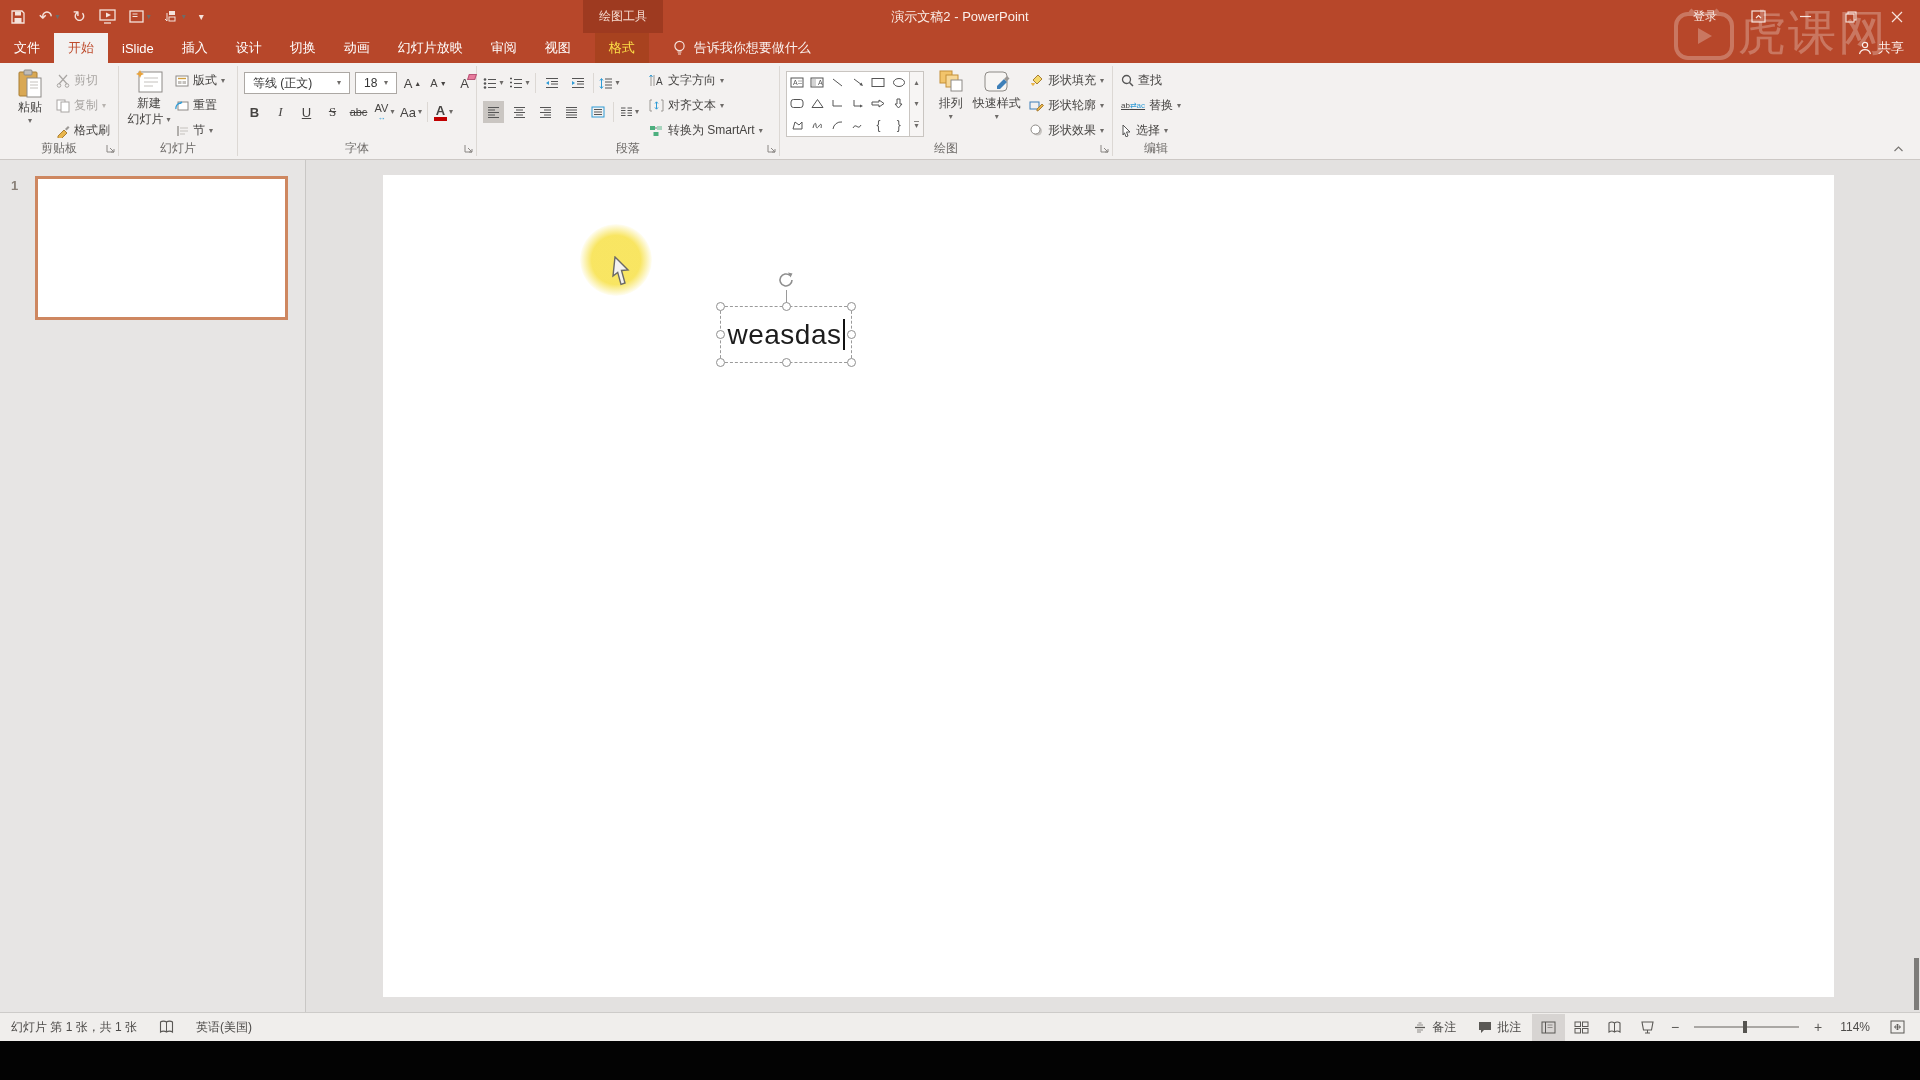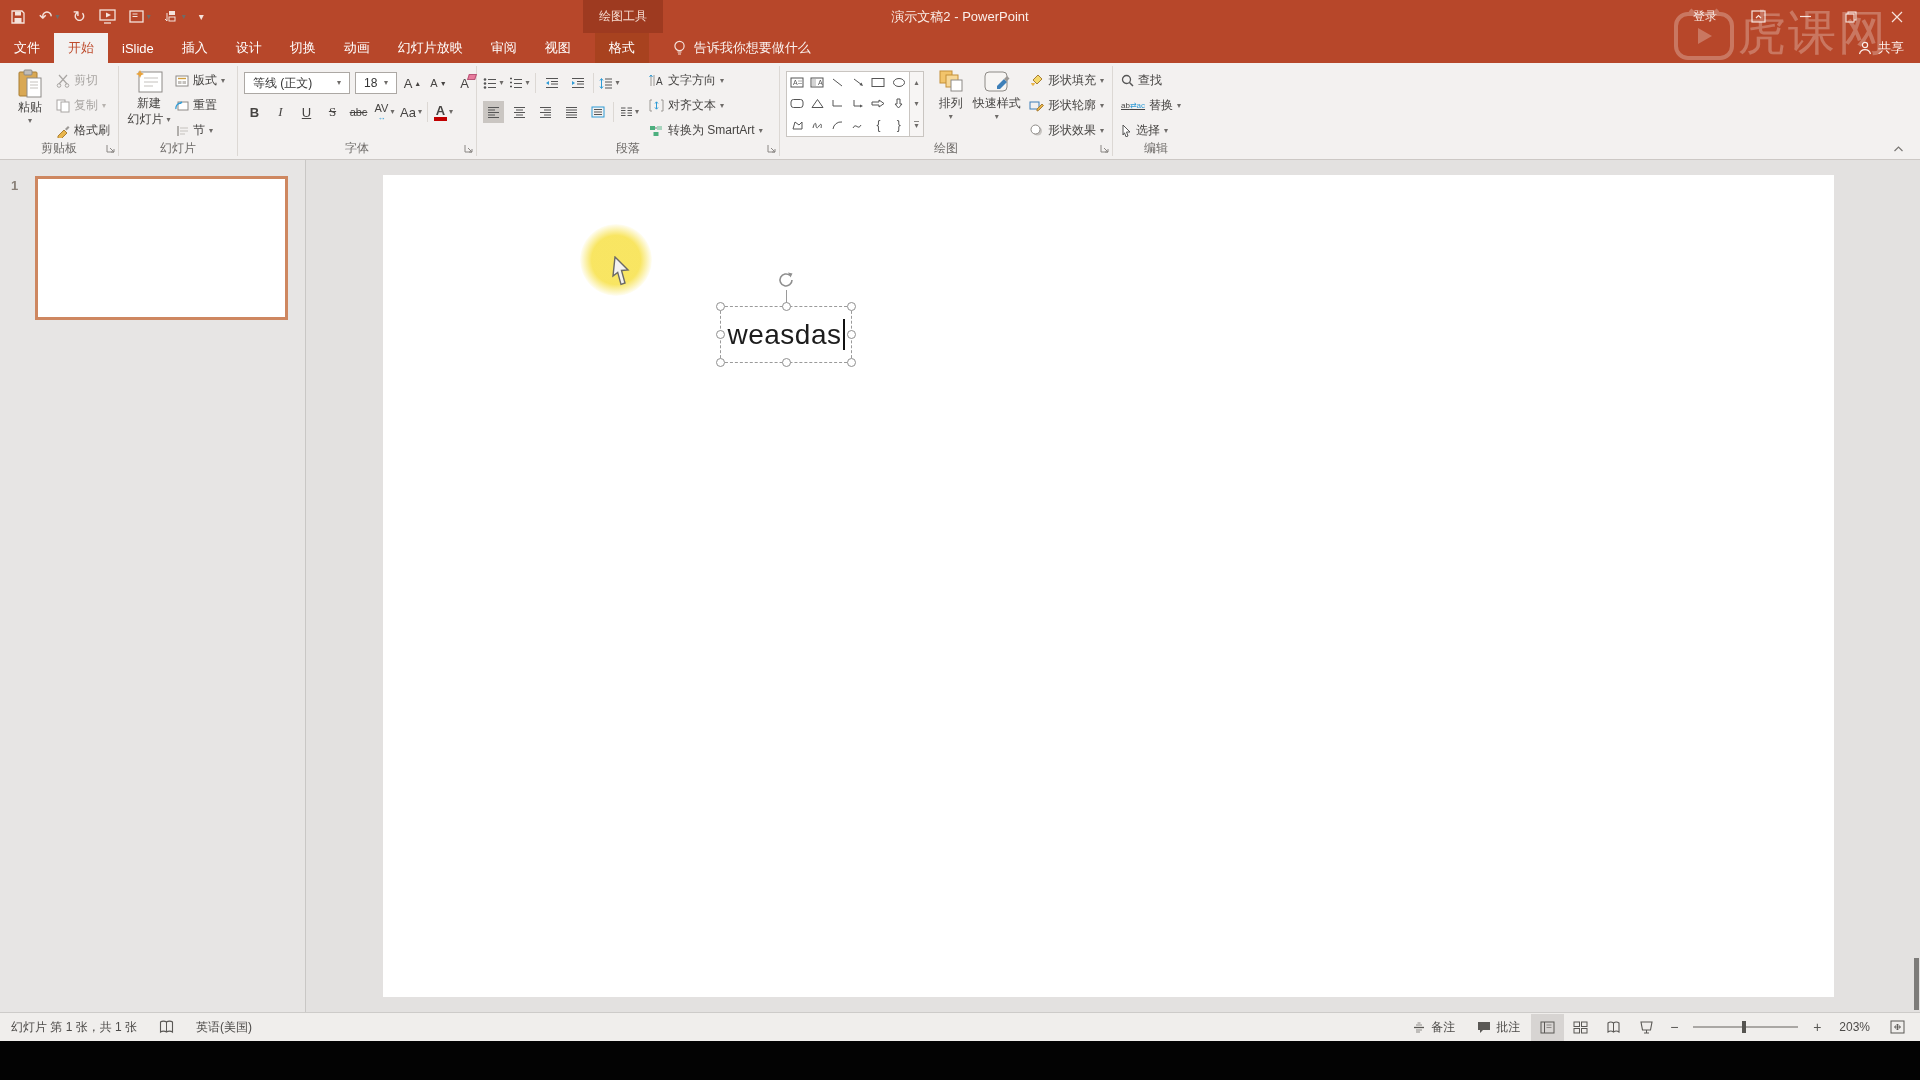--- a/index.html
+++ b/index.html
@@ -18,21 +18,21 @@
   .wc { padding:0 17px; height:33px; display:flex; align-items:center; font-size:12px; color:#F6E3DC; }
   .watermark { position:absolute; left:1674px; top:0px; height:66px; display:flex; align-items:center; gap:4px;
                opacity:.26; color:#fff; z-index:60; pointer-events:none; }
   .wm-text { font-size:48px; font-weight:normal; letter-spacing:2px; }
 
   
   .tabrow { position:absolute; left:0; top:33px; width:100%; height:30px; background:#B7472A; display:flex;
             align-items:stretch; color:#fff; font-size:13px; }
   .tab { display:flex; align-items:center; padding:0 14px; white-space:nowrap; }
   .tab.active { background:#F3F1F0; color:#BE4B2C; }
-  .tab.contextual { background:#A8421F; margin-left:10px; color:#ffffff; }
+  .tab.contextual { background:#A8421F; margin-left:10px; color:#fde047; }
   .tellme { display:flex; align-items:center; gap:8px; margin-left:24px; color:rgba(255,255,255,.92); }
   .share { margin-left:auto; display:flex; align-items:center; gap:6px; padding-right:16px; color:#FBEFEA; }
 
   
   .ribbon { position:absolute; left:0; top:63px; width:100%; height:97px; background:#F3F1F0;
             border-bottom:1px solid #CCC8C5; display:flex; font-size:12px; color:#464442; }
   .rgroup { position:relative; display:flex; align-items:flex-start; padding:4px 6px 17px 6px; }
   .rsep { width:1px; background:#DCD8D4; margin:3px 0; }
   .glabel { position:absolute; bottom:2px; left:0; right:0; text-align:center; font-size:12px; color:#6E6B68; }
   .launcher { position:absolute; right:3px; bottom:3px; }
@@ -731,21 +731,21 @@
       <svg width="15" height="13" viewBox="0 0 15 13">
           <path d="M2 1h11l-1.5 8h-8z" fill="none" stroke="#5A5855" stroke-width="1.1"></path>
           <path d="M7.5 9v3M5 12h5" stroke="#5A5855"></path>
         </svg>
     </span>
     <span class="vbtn" style="width:22px;font-size:14px;color:#5A5855;">−</span>
     <span class="ztrack">
       <span class="zthumb"></span>
     </span>
     <span class="vbtn" style="width:22px;font-size:14px;color:#5A5855;">+</span>
-    <span class="sb-item">203%</span>
+    <span class="sb-item">114%</span>
     <span class="vbtn" style="margin-right:6px;">
       <svg width="15" height="14" viewBox="0 0 15 14">
           <rect x="1" y="1" width="13" height="12" fill="none" stroke="#5A5855"></rect>
           <path d="M7.5 4v6M4.5 7h6M7.5 4l-1.3 1.5M7.5 4l1.3 1.5M7.5 10l-1.3-1.5M7.5 10l1.3-1.5M4.5 7L6 5.7M4.5 7L6 8.3M10.5 7L9 5.7M10.5 7L9 8.3" stroke="#5A5855" stroke-width=".9" fill="none"></path>
         </svg>
     </span>
   </div>
 
   <div class="blackbar"></div>
 </div>

